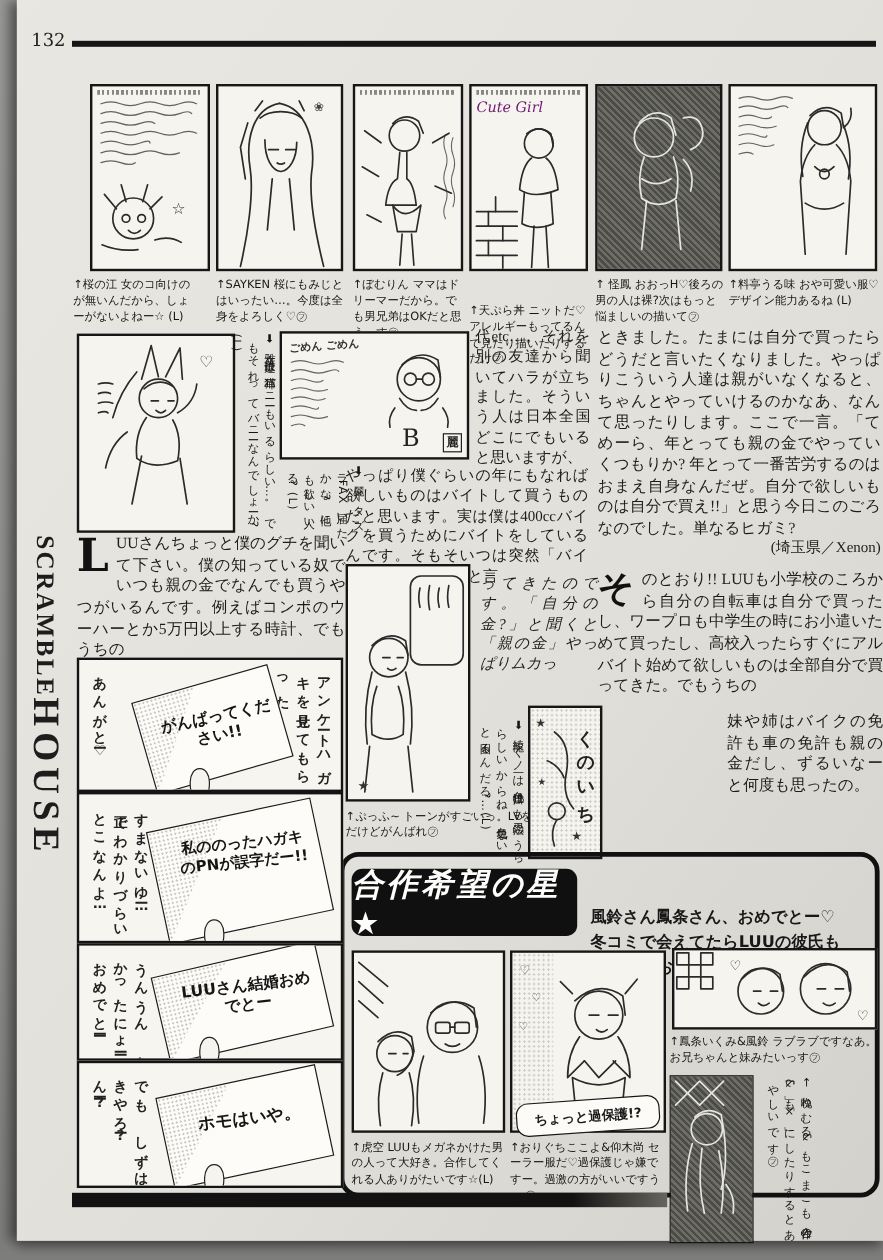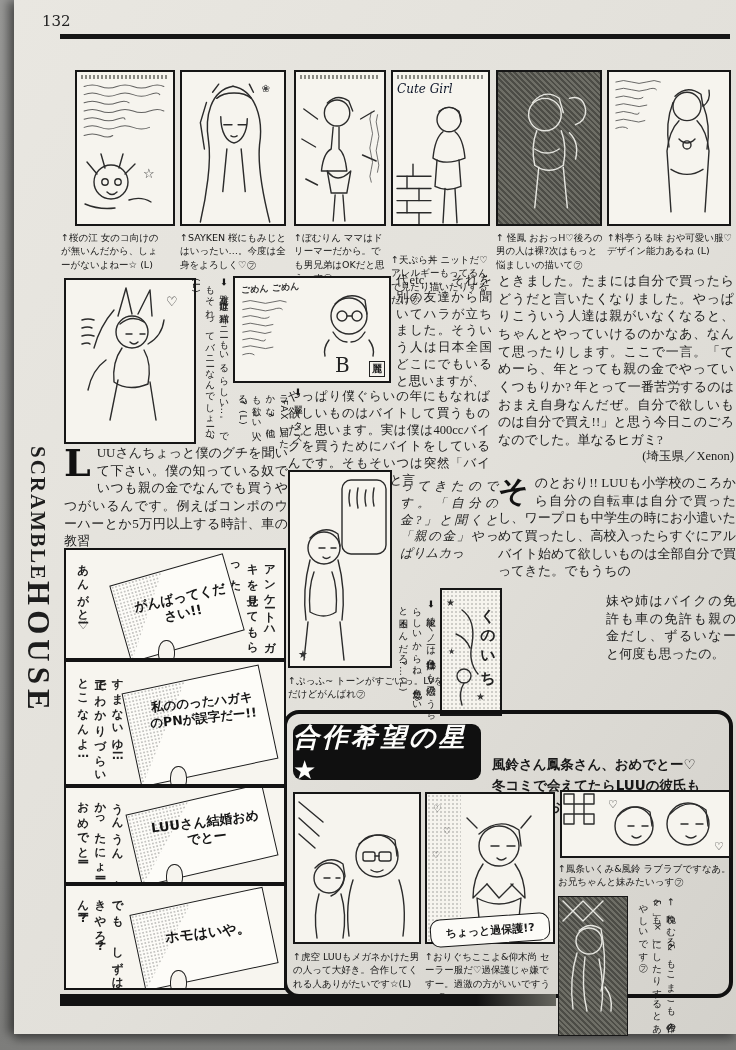--- a/index.html
+++ b/index.html
@@ -59,21 +59,21 @@
       font-weight:bold;font-size:15px;letter-spacing:4px;color:#222;}
   .seal{border:1.5px solid #222;font-size:10px;font-weight:bold;display:flex;align-items:center;justify-content:center;}
   .bar-fade{background:linear-gradient(90deg,#121212 0%,#121212 84%,#66665f 100%);}
 </style>
 </head>
 <body>
 
 <div class="scan">
   <div class="page"></div>
 
-  <div class="abs pageno" style="left:26px;top:12px;margin-left:16px;">132</div>
+  <div class="abs pageno" style="left:26px;top:24px;">132</div>
   <div class="abs rule" style="left:60px;top:34px;width:670px;height:5px;"></div>
 
   <div class="abs panel" style="left:75px;top:70px;width:100px;height:156px;">
     <div class="micro"></div>
     <svg class="scribble" viewBox="0 0 90 60" style="position:absolute;left:2px;top:8px;width:92px;height:62px;">
       <path d="M5 6 q8 -3 16 0 t16 0 t16 0 t16 0 t14 0"></path>
         <path d="M5 14 q8 -3 16 0 t16 0 t16 0 t16 0 t10 0"></path>
       <path d="M5 22 q8 -3 16 0 t16 0 t12 0"></path>
         <path d="M5 30 q8 -3 16 0 t16 0 t16 0 t16 0 t14 0"></path>
       <path d="M5 38 q8 -3 16 0 t16 0 t8 0"></path>
@@ -115,21 +115,21 @@
       <path d="M40 116 l-2 26 M48 116 l2 26"></path>
       <path d="M8 30 l14 10 M6 60 l14 8 M10 100 l12 6 M66 40 l14 -8 M68 76 l14 6"></path>
     </svg>
     <svg class="scribble" viewBox="0 0 20 90" style="position:absolute;right:2px;top:30px;width:18px;height:92px;">
       <path d="M8 5 q-3 8 0 16 t0 16 t0 16 t0 16 t0 14"></path>
         <path d="M15 8 q-3 8 0 16 t0 16 t0 16 t0 16"></path>
     </svg>
   </div>
   <div class="abs panel" style="left:391px;top:70px;width:99px;height:156px;">
     <div class="micro"></div>
-    <div class="abs" style="left:4px;top:10px;width:90px;font-family:'DejaVu Serif',serif;font-style:italic;font-size:12px;color:#0f172a;">Cute Girl</div>
+    <div class="abs" style="left:4px;top:10px;width:90px;font-family:'DejaVu Serif',serif;font-style:italic;font-size:12px;color:#701a75;">Cute Girl</div>
     <svg class="sketch" viewBox="0 0 95 150" preserveAspectRatio="none" style="width:95px;height:152px;">
       <path d="M4 96 h34 M4 108 h34 M4 120 h34 M4 132 h34 M4 144 h34"></path>
       <path d="M14 96 v12 M26 108 v12 M14 120 v12 M26 132 v12 M20 84 v12"></path>
       <circle cx="56" cy="40" r="12"></circle>
       <path d="M46 32 q10 -8 20 0 l2 10"></path>
       <path d="M50 52 q-8 6 -10 26 q12 8 32 0 q-2 -20 -10 -26"></path>
       <path d="M44 80 l-2 26 q12 6 26 0 l-2 -26"></path>
       <path d="M52 108 l-2 34 M62 108 l2 34"></path>
     </svg>
   </div>
@@ -215,21 +215,21 @@
     <div class="abs seal" style="right:4px;bottom:4px;width:14px;height:14px;">麗</div>
   </div>
   <div class="abs vcap" style="left:233px;top:388px;width:72px;height:58px;">➡麗 イタズラFAX届いたかな? 他にも欲しい人いる? (L)</div>
 
   <div class="abs jt" style="left:396px;top:272px;width:96px;height:116px;">代etc…。それを別の友達から聞いてハラが立ちました。そういう人は日本全国どこにでもいると思いますが、</div>
   <div class="abs jt" style="left:288px;top:388px;width:202px;height:78px;">やっぱり僕ぐらいの年にもなれば欲しいものはバイトして買うものだと思います。実は僕は400ccバイクを買うためにバイトをしているんです。そもそいつは突然「バイク買っちゃった」と言</div>
   <div class="abs jt2" style="left:498px;top:272px;width:236px;height:176px;">ときました。たまには自分で買ったらどうだと言いたくなりました。やっぱりこういう人達は親がいなくなると、ちゃんとやっていけるのかなあ、なんて思ったりします。ここで一言。「てめーら、年とっても親の金でやっていくつもりか? 年とって一番苦労するのはおまえ自身なんだぜ。自分で欲しいものは自分で買え!!」と思う今日このごろなのでした。単なるヒガミ?</div>
   <div class="abs attrib" style="left:498px;top:448px;width:236px;">(埼玉県／Xenon)</div>
 
   <div class="abs jt2" style="left:64px;top:444px;width:224px;height:102px;">
-    <span class="dropcap">L</span><span>UUさんちょっと僕のグチを聞いて下さい。僕の知っている奴でいつも親の金でなんでも買うやつがいるんです。例えばコンポのウーハーとか5万円以上する時計、車の教習</span>
+    <span class="dropcap">L</span><span>UUさんちょっと僕のグチを聞いて下さい。僕の知っている奴でいつも親の金でなんでも買うやつがいるんです。例えばコンポのウーハーとか5万円以上する時計、でもうちの</span>
   </div>
 
   <div class="abs jt2" style="left:498px;top:474px;width:238px;height:140px;">
     <span class="dropcap kanji">そ</span><span>のとおり!! LUUも小学校のころから自分の自転車は自分で買ったし、ワープロも中学生の時にお小遣いためて買ったし、高校入ったらすぐにアルバイト始めて欲しいものは全部自分で買ってきた。でもうちの</span>
   </div>
   <div class="abs jt2" style="left:606px;top:592px;width:130px;height:114px;">妹や姉はバイクの免許も車の免許も親の金だし、ずるいなーと何度も思ったの。</div>
 
   <div class="abs jt" style="left:400px;top:478px;width:98px;height:118px;font-style:italic;">ってきたのです。「自分の金?」と聞くと「親の金」やっぱりムカっ</div>
 
   <div class="abs panel" style="left:288px;top:470px;width:104px;height:198px;">

